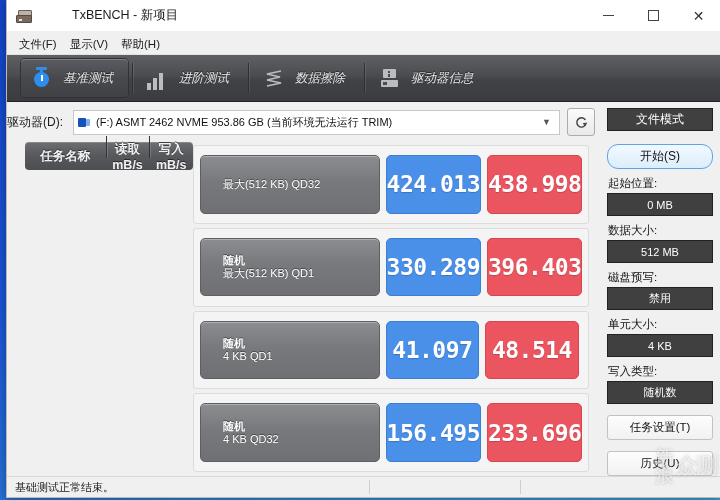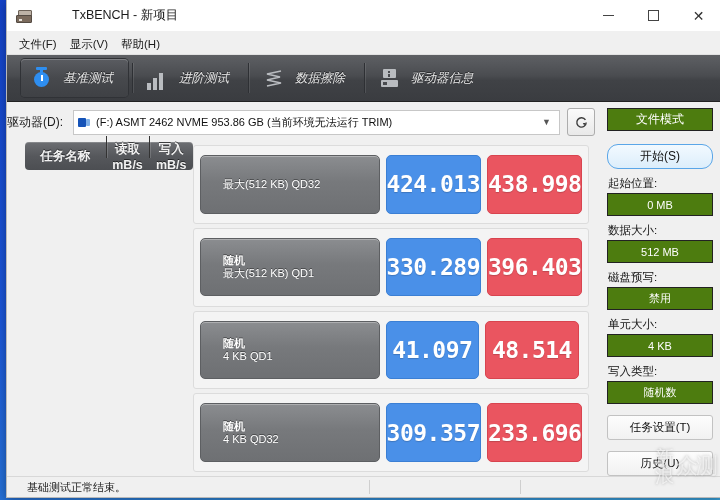--- a/index.html
+++ b/index.html
@@ -329,21 +329,21 @@
   .rightpane {
     width: 118px;
     flex: none;
     padding: 6px 8px 0 4px;
     box-sizing: border-box;
     display: flex;
     flex-direction: column;
   }
   .rp-dark {
     height: 21px;
-    background: #4d7c0f;
+    background: #404040;
     color: #ffffff;
     font-size: 12px;
     display: flex; align-items: center; justify-content: center;
     border: 1px solid #222;
     white-space: nowrap;
   }
   .rp-dark.small { font-size: 11px; }
   .rp-start {
     height: 23px;
     margin-top: 13px;
@@ -378,21 +378,21 @@
     flex: none;
     background: #f0f0f0;
     border-top: 1px solid #d8d8d8;
     display: flex;
     align-items: center;
   }
   .st-main {
     flex: 1;
     font-size: 11px;
     color: #1a1a1a;
-    padding-left: 20px;
+    padding-left: 8px;
     white-space: nowrap;
     overflow: hidden;
   }
   .st-seg { width: 150px; border-left: 1px solid #cfcfcf; height: 14px; }
   .st-seg.wide { width: 200px; }
   
   .watermark {
     position: absolute;
     right: 4px;
     bottom: 16px;
@@ -547,21 +547,21 @@
               </div>
               <div class="val val-read">41.097</div>
               <div class="val val-write">48.514</div>
             </div>
 
             <div class="res-row">
               <div class="task-btn">
                 <span class="task-l1">随机</span>
                 <span class="task-l2">4 KB QD32</span>
               </div>
-              <div class="val val-read">309.357</div>
+              <div class="val val-read">156.495</div>
               <div class="val val-write">233.696</div>
             </div>
 
           </div>
         </div>
       </div>
 
       <div class="rightpane">
         <div class="rp-dark">文件模式</div>
         <div class="rp-start">开始(S)</div>

